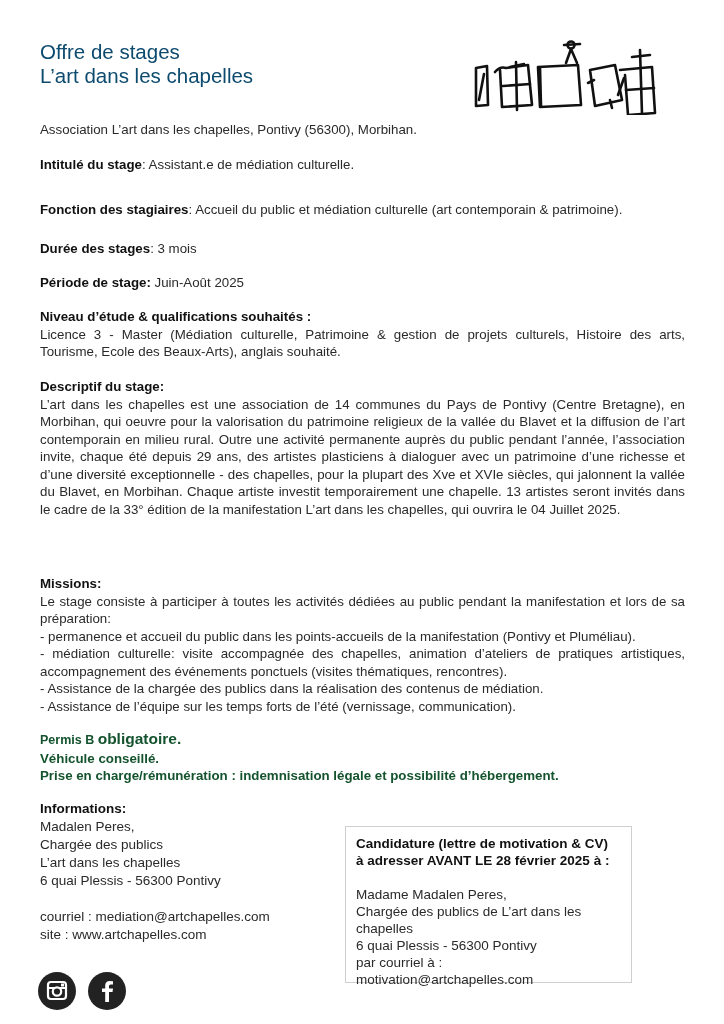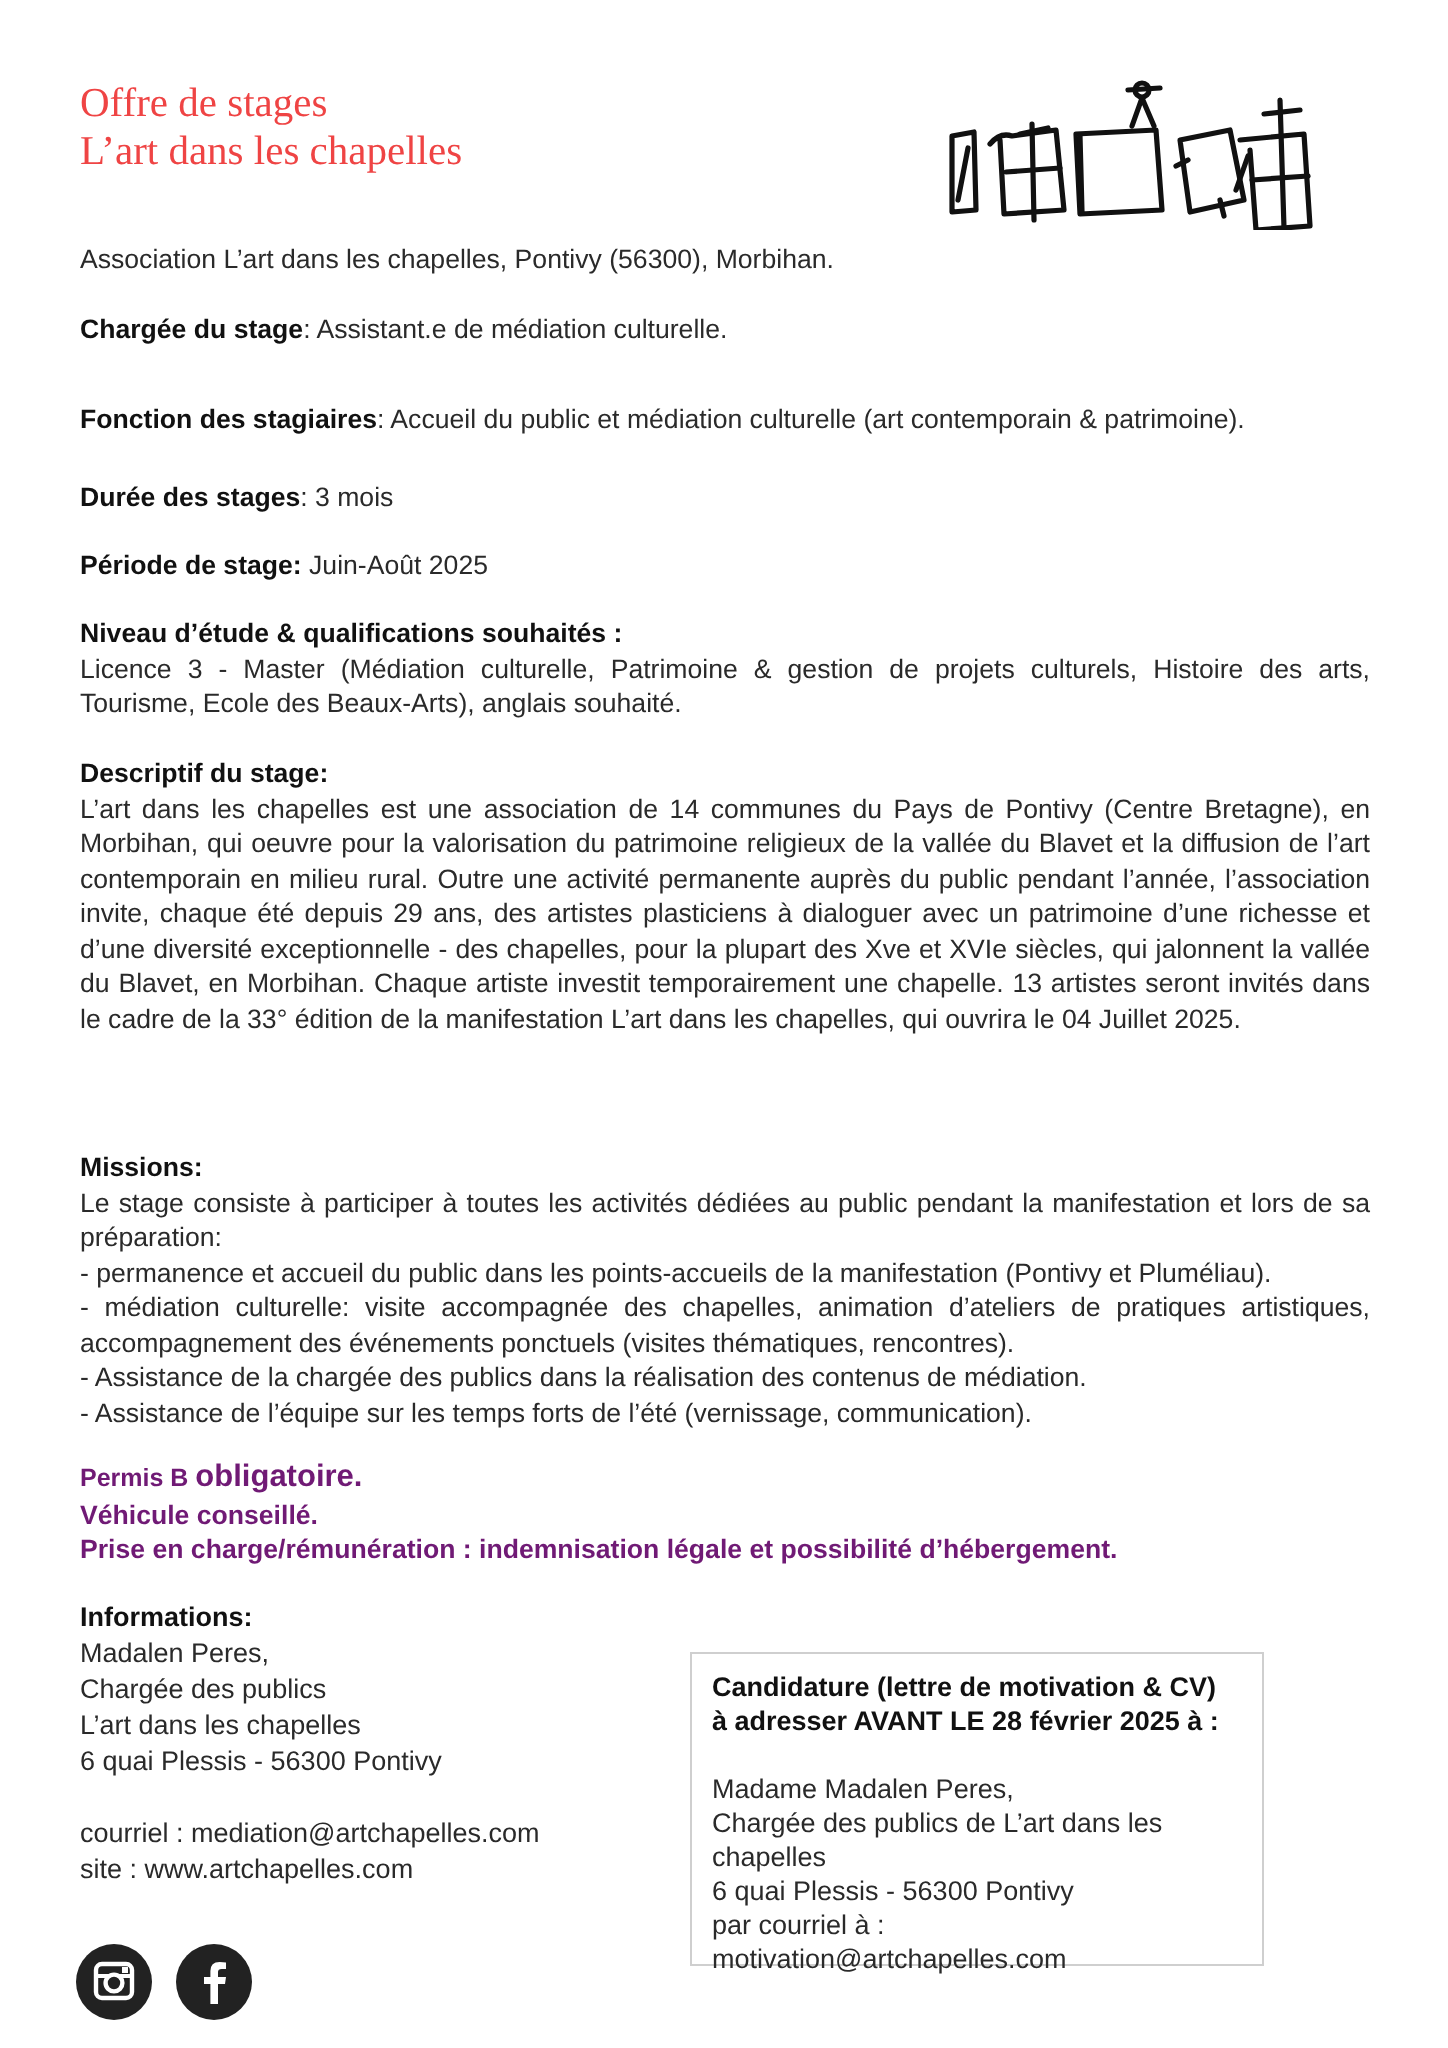--- a/index.html
+++ b/index.html
@@ -5,30 +5,30 @@
     * { margin: 0; padding: 0; box-sizing: border-box; }
     html, body { width: 724px; height: 1024px; background: #ffffff; overflow: hidden; }
     body {
       position: relative;
       font-family: "Liberation Sans", "DejaVu Sans", sans-serif;
       color: #262626;
     }
     .page { position: absolute; left: 0; top: 0; width: 724px; height: 1024px; }
     .title {
       position: absolute; left: 40px; top: 40px;
-      font-size: 20.5px; line-height: 24px; color: #ef4444; font-weight: normal; font-family: Liberation Serif, serif;
+      font-size: 20.5px; line-height: 24px; color: #0c4a6e; font-weight: normal;
     }
     .logo { position: absolute; left: 470px; top: 30px; width: 225px; height: 85px; }
     .body-text {
       position: absolute; left: 40px; width: 645px;
       font-size: 13.3px; line-height: 17.5px; color: #2a2a2a;
     }
     .justify { text-align: justify; text-align-last: left; }
     .lbl { font-weight: bold; color: #111; }
-    .strong-line { font-weight: bold; color: #701a75; font-size: 13.3px; line-height: 17.5px; }
+    .strong-line { font-weight: bold; color: #14532d; font-size: 13.3px; line-height: 17.5px; }
     .permis-small { font-size: 12.5px; }
     .permis-big { font-size: 15.5px; }
     .info {
       position: absolute; left: 40px; top: 800px; width: 300px;
       font-size: 13.5px; line-height: 18px; color: #2a2a2a;
     }
     .info .lbl { display: block; }
     .box {
       position: absolute; left: 345px; top: 826px; width: 287px; height: 157px;
       border: 1.5px solid #cfcfcf; padding: 8px 10px;
@@ -71,21 +71,21 @@
     <path d="M150 40 L182 37 L185 83 L158 85 L155 45"></path>
     <path d="M156 60 L184 58"></path>
     <path d="M170 20 L172 84"></path>
     <path d="M162 27 L180 25"></path>
     <path d="M148 65 L154 48"></path>
   </svg>
 
   <div class="body-text" style="top:121px;">Association L’art dans les chapelles, Pontivy (56300), Morbihan.</div>
 
   <div class="body-text" style="top:156px;">
-    <span class="lbl">Chargée du stage</span><span>: Assistant.e de médiation culturelle.</span>
+    <span class="lbl">Intitulé du stage</span><span>: Assistant.e de médiation culturelle.</span>
   </div>
 
   <div class="body-text justify" style="top:189px;margin-top:12px;">
     <span class="lbl">Fonction des stagiaires</span><span>: Accueil du public et médiation culturelle (art contemporain &amp; patrimoine).</span>
   </div>
 
   <div class="body-text" style="top:240px;">
     <span class="lbl">Durée des stages</span><span>: 3 mois</span>
   </div>
 

